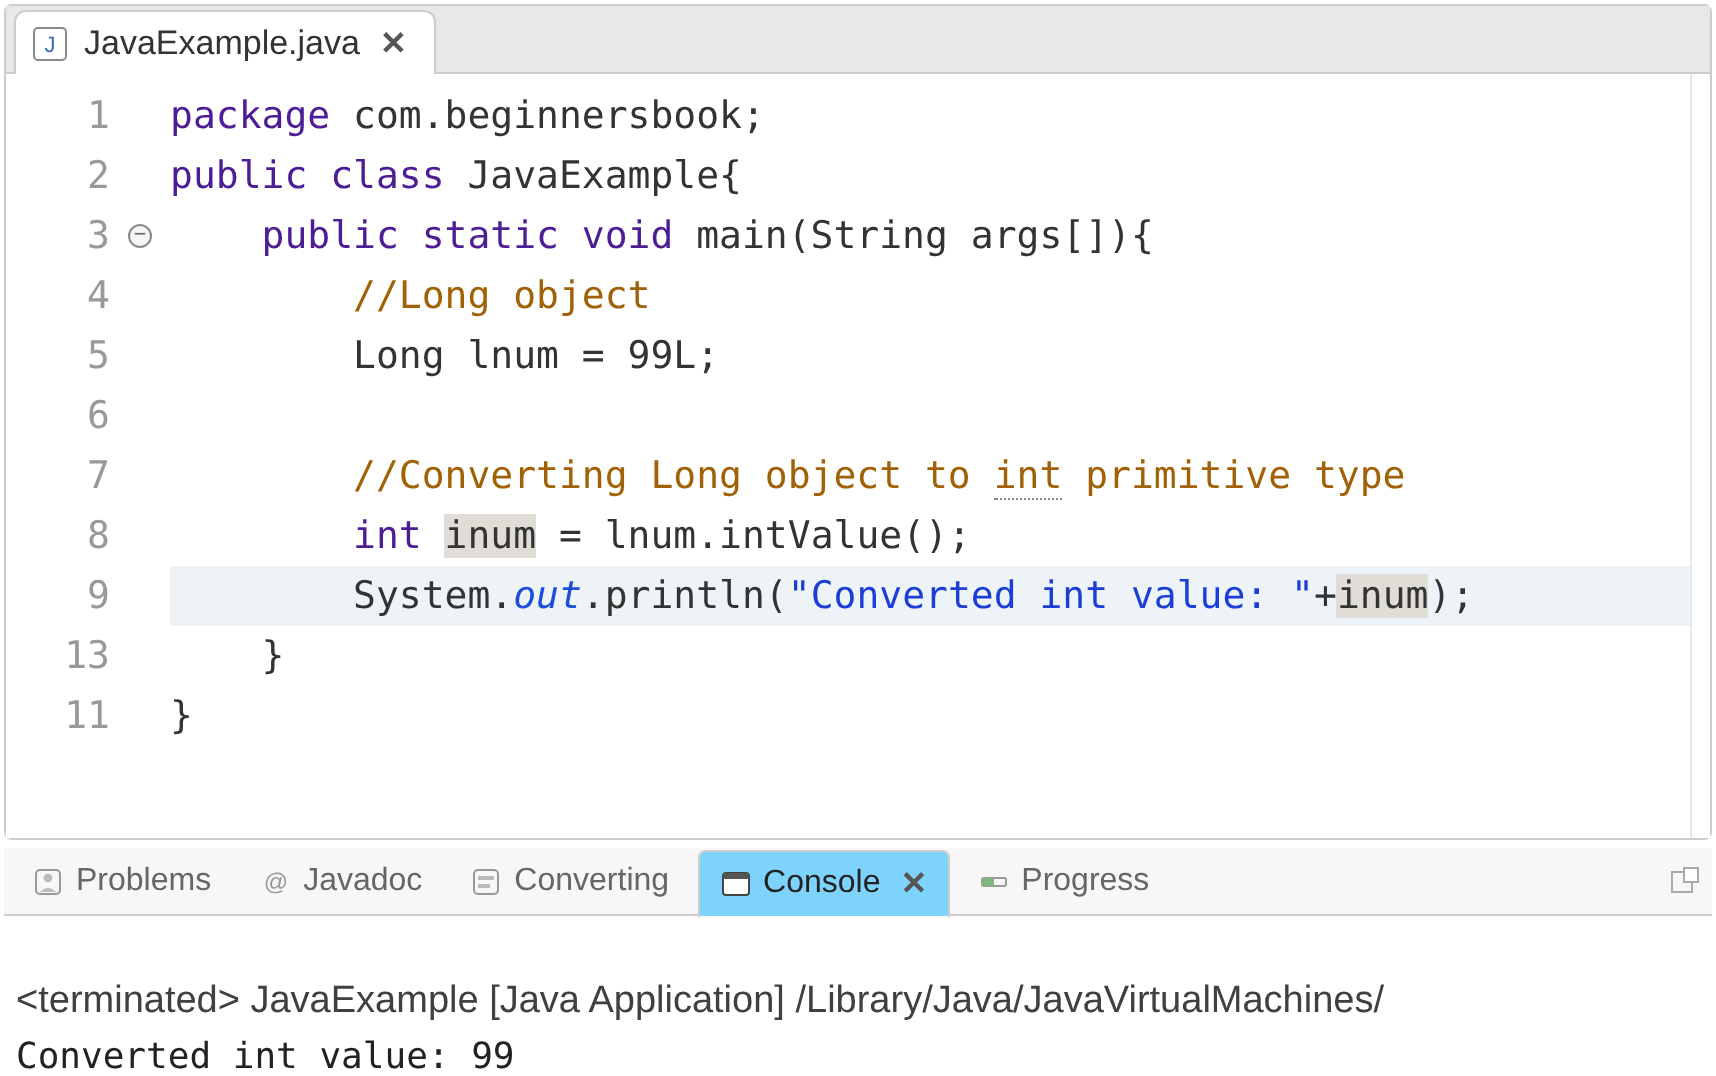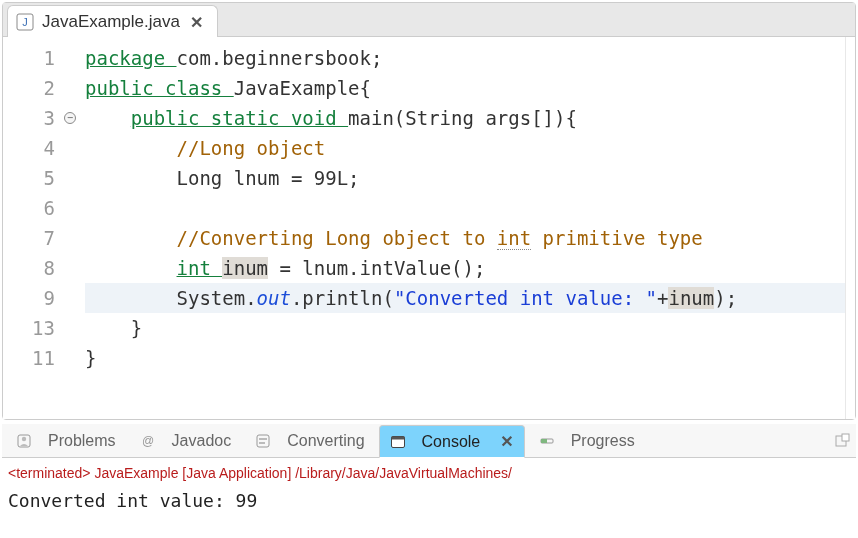--- a/index.html
+++ b/index.html
@@ -94,21 +94,21 @@
   }
   .code .line { height: 30px; position: relative; }
   .hl-line {
     position: absolute;
     left: 0; right: 0;
     height: 30px;
     background: #eef3f8;
     z-index: 0;
   }
   .code-text { position: relative; z-index: 1; }
-  .kw { color: #15803d; text-decoration: underline; }
+  .kw { color: #4c1d95; }
   .comment { color: #a16207; }
   .str { color: #1a3ed6; }
   .field { color: #1d4ed8; font-style: italic; }
   .occ { background: #e0dcd6; border-radius: 0; }
   .dotted-u { border-bottom: 1px dotted #888; }
 
   .bottom-panel {
     margin: 4px 2px 0 2px;
   }
   .views-tabbar {
@@ -118,21 +118,21 @@
     border-bottom: 1px solid #ccc;
     gap: 4px;
     padding-left: 4px;
     color: #666;
     font-size: 16px;
     background: #f7f7f7;
   }
   .view-tab {
     display: flex;
     align-items: center;
-    gap: 16px;
+    gap: 6px;
     padding: 6px 10px;
     border-radius: 4px 4px 0 0;
     cursor: pointer;
   }
   .view-tab.active {
     background: #7dd3fc;
     border: 1px solid #ccc;
     border-bottom-color: #fff;
     color: #222;
     position: relative;
@@ -140,24 +140,25 @@
   }
   .view-tab .vicon svg { display:block; }
   .console-body {
     font-family: "Menlo","Consolas",monospace;
     font-size: 18px;
     line-height: 26px;
     padding: 2px 6px 6px 6px;
     color: #222;
   }
   .console-status {
-    color: #b91c1c;
+    color: #404040;
     font-family: "Helvetica Neue", Arial, sans-serif;
-    font-size: 14px;
+    font-size: 19px;
     padding-bottom: 2px;
+    margin-top: 28px;
   }
   .occurrence-strip {
     width: 10px;
     background: #fff;
     border-left: 1px solid #e8e8e8;
   }
   .small-icon-right {
     display:flex; align-items:center; padding: 0 6px; color:#888;
   }
 </style>

